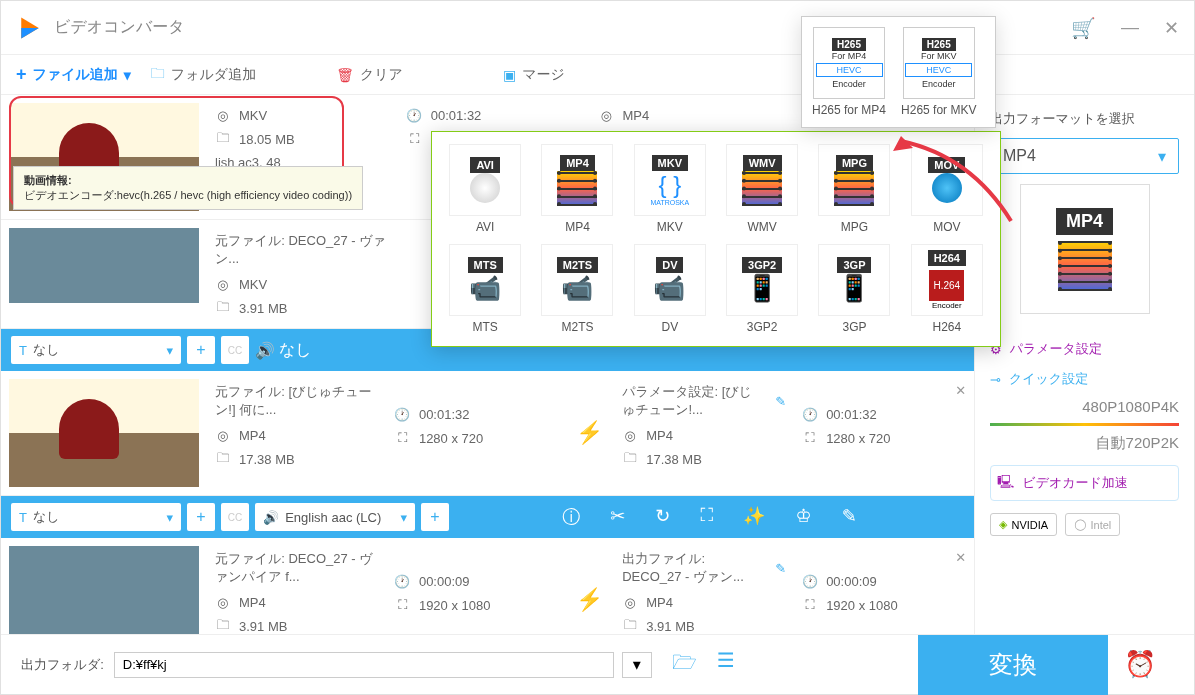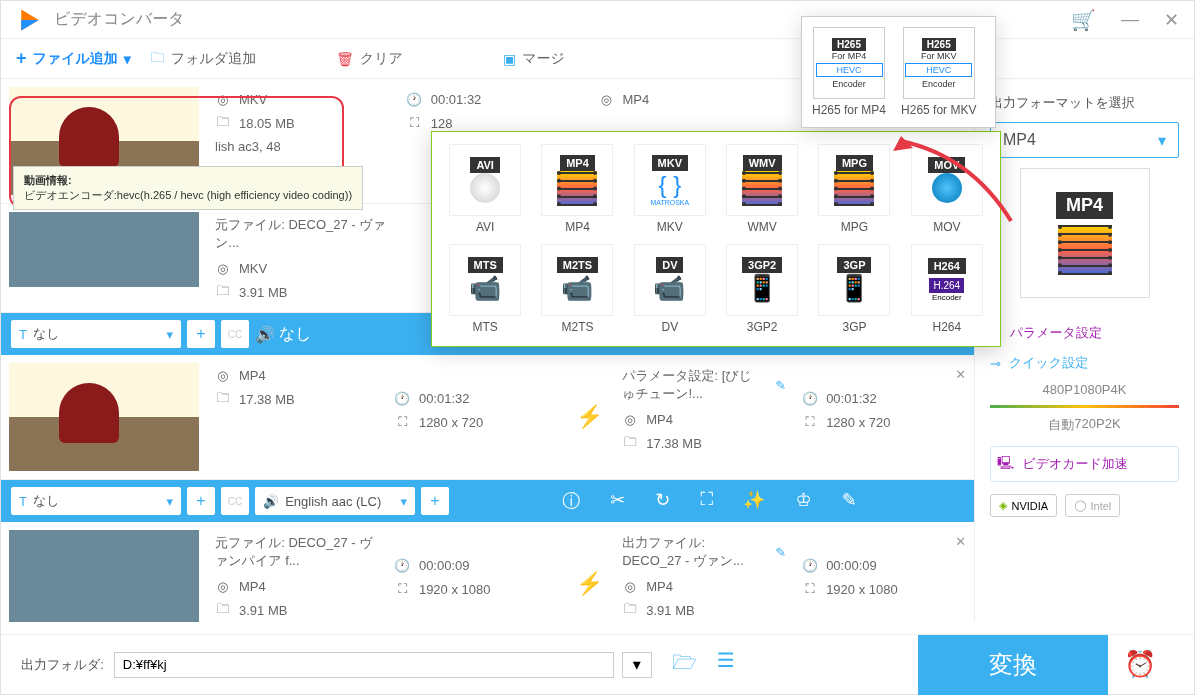--- a/index.html
+++ b/index.html
@@ -1,18 +1,18 @@
 <!DOCTYPE html>
 <html><head>
 <meta charset="utf-8">
 <style>
 * { margin: 0; padding: 0; box-sizing: border-box; font-family: "MS Gothic", "Yu Gothic", sans-serif; }
 body { background: #f5f5f5; width: 1195px; height: 695px; position: relative; }
 .window { width: 1195px; height: 695px; background: #fff; position: relative; border: 1px solid #e0e0e0; }
-.titlebar { height: 38px; display: flex; align-items: center; padding: 0 15px; border-bottom: 1px solid #eee; }
+.titlebar { height: 54px; display: flex; align-items: center; padding: 0 15px; border-bottom: 1px solid #eee; }
 .logo { width: 28px; height: 28px; margin-right: 10px; }
 .title { font-size: 16px; color: #888; flex: 1; }
 .winbtns { display: flex; gap: 25px; align-items: center; }
 .winbtn { color: #999; font-size: 18px; cursor: pointer; }
 .toolbar { height: 40px; display: flex; align-items: center; padding: 0 15px; gap: 20px; border-bottom: 1px solid #eee; }
 .toolbtn { display: flex; align-items: center; gap: 6px; color: #666; font-size: 14px; cursor: pointer; }
 .toolbtn.add { color: #1e90ff; font-weight: bold; }
 .main { display: flex; height: calc(100% - 90px - 60px); }
 .filelist { flex: 1; overflow-y: auto; position: relative; }
 .sidebar { width: 220px; border-left: 1px solid #eee; padding: 15px; }
@@ -35,21 +35,21 @@
 .outpath { flex: 1; max-width: 500px; height: 26px; border: 1px solid #ccc; padding: 0 8px; font-size: 13px; }
 .bigsel { border: 1px solid #ccc; display: flex; align-items: center; padding: 0 10px; height: 26px; margin-left: 8px; }
 .bottomicons { display: flex; gap: 20px; margin-left: 20px; color: #3bb0f0; font-size: 20px; }
 .convertbtn { width: 190px; height: 60px; background: #3bb0f0; color: #fff; font-size: 24px; display: flex; align-items: center; justify-content: center; margin-left: auto; }
 .clockbtn { width: 66px; height: 60px; display: flex; align-items: center; justify-content: center; color: #3bb0f0; font-size: 26px; }
 .side-label { font-size: 13px; color: #555; margin-bottom: 10px; }
 .fmt-dropdown { border: 1px solid #3bb0f0; height: 36px; display: flex; align-items: center; justify-content: space-between; padding: 0 12px; margin-bottom: 10px; color: #555; border-radius: 2px; }
 .fmt-preview { width: 130px; height: 130px; margin: 0 auto 20px; background: #fff; border: 1px solid #ddd; display: flex; flex-direction: column; align-items: center; justify-content: center; }
 .fmt-badge { background: #333; color: #fff; padding: 3px 10px; font-size: 18px; font-weight: bold; margin-bottom: 6px; }
 .side-btn { display: flex; align-items: center; gap: 8px; color: #a21caf; font-size: 13px; padding: 6px 0; }
-.slider-labels { display: flex; justify-content: center; font-size: 13px; color: #888; margin-top: 4px; }
+.slider-labels { display: flex; justify-content: flex-end; font-size: 15px; color: #888; margin-top: 4px; }
 .slider-track { height: 3px; background: linear-gradient(90deg, #4caf50, #ffc107, #f44336); margin: 8px 0; position: relative; }
 .gpu-row { display: flex; gap: 8px; margin-top: 12px; }
 .gpu-badge { border: 1px solid #ccc; padding: 4px 8px; font-size: 11px; border-radius: 3px; display: flex; align-items: center; gap: 4px; }
 .formats-popup { position: absolute; left: 430px; top: 130px; width: 570px; background: #fff; border: 1px solid #84cc16; box-shadow: 0 4px 20px rgba(0,0,0,0.2); padding: 12px; z-index: 10; display: grid; grid-template-columns: repeat(6, 1fr); gap: 10px; }
 .fmt-tile { display: flex; flex-direction: column; align-items: center; gap: 4px; cursor: pointer; }
 .fmt-icon { width: 72px; height: 72px; background: #fff; border: 1px solid #eee; display: flex; flex-direction: column; align-items: center; justify-content: center; position: relative; }
 .fmt-icon-label { background: #333; color: #fff; font-size: 11px; padding: 2px 6px; font-weight: bold; }
 .fmt-text { font-size: 12px; color: #555; }
 .h265-popup { position: absolute; left: 800px; top: 15px; width: 195px; background: #fff; border: 1px solid #ccc; box-shadow: 0 4px 20px rgba(0,0,0,0.15); padding: 10px; z-index: 11; display: flex; gap: 15px; }
 .h265-tile { display: flex; flex-direction: column; align-items: center; gap: 4px; }
@@ -180,20 +180,21 @@
         <div style="display:flex;align-items:center;gap:4px;color:#fff">
             <span>🔊</span>
             <span>なし</span>
           </div>
       </div>
 
       <div class="fileitem">
         <div class="thumb anime1"></div>
         <div class="filecols">
           <div class="filecol">
+            <div class="filerow">元ファイル: [びじゅチューン!] 何に...</div>
             <div class="filerow">
                 <span class="ico">◎</span>
                 <span>MP4</span>
               </div>
             <div class="filerow">
                 <span class="ico">🗀</span>
                 <span>17.38 MB</span>
               </div>
           </div>
           <div class="filecol">
@@ -457,21 +458,21 @@
     <div class="fmt-tile">
         <div class="fmt-icon">
           <div class="fmt-icon-label">3GP</div>
           <div style="font-size:26px">📱</div>
         </div>
         <div class="fmt-text">3GP</div>
       </div>
     <div class="fmt-tile">
         <div class="fmt-icon">
           <div class="fmt-icon-label">H264</div>
-          <div style="background:#4c1d95;color:#fff;font-size:10px;padding:2px 4px;margin-top:4px">H.264</div>
+          <div style="background:#b91c1c;color:#fff;font-size:10px;padding:10px 4px;margin-top:4px">H.264</div>
           <div style="font-size:8px">Encoder</div>
         </div>
         <div class="fmt-text">H264</div>
       </div>
   </div>
 
   <div class="h265-popup">
     <div class="h265-tile">
       <div class="h265-icon">
         <div class="h265-badge">H265</div>

